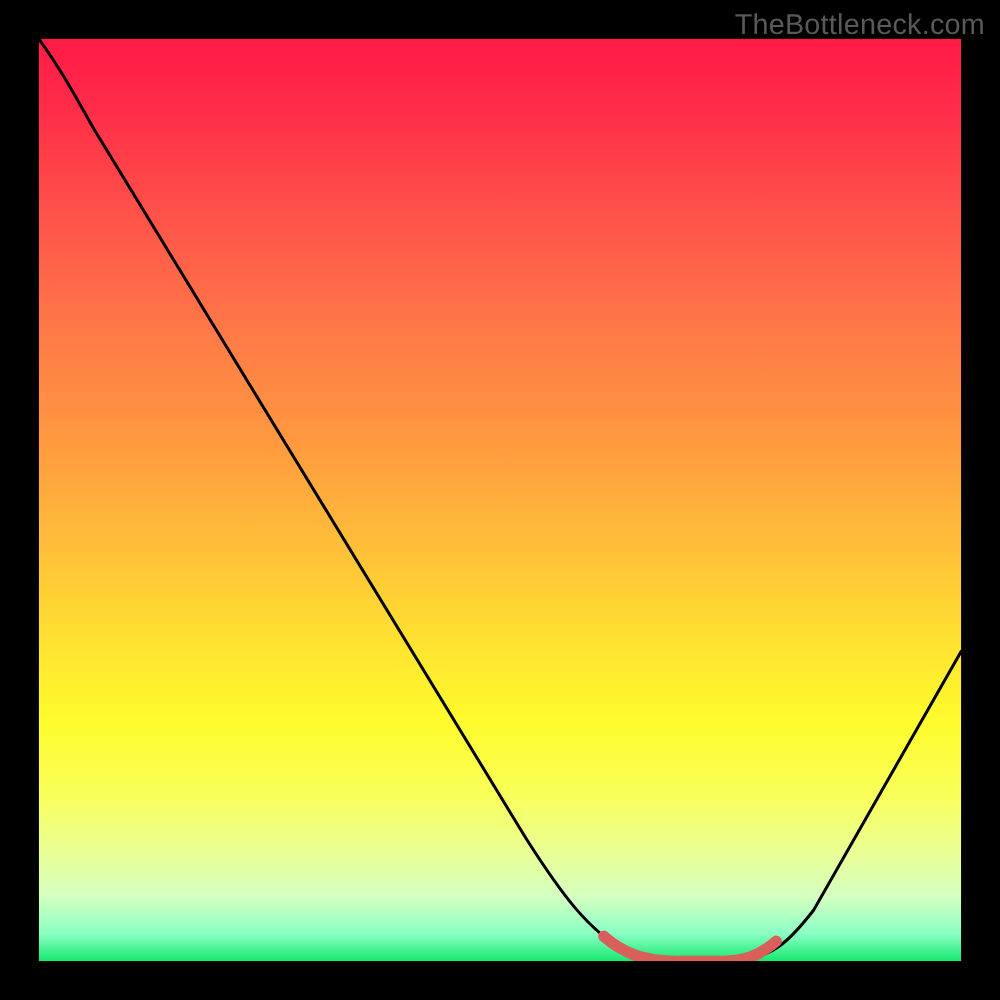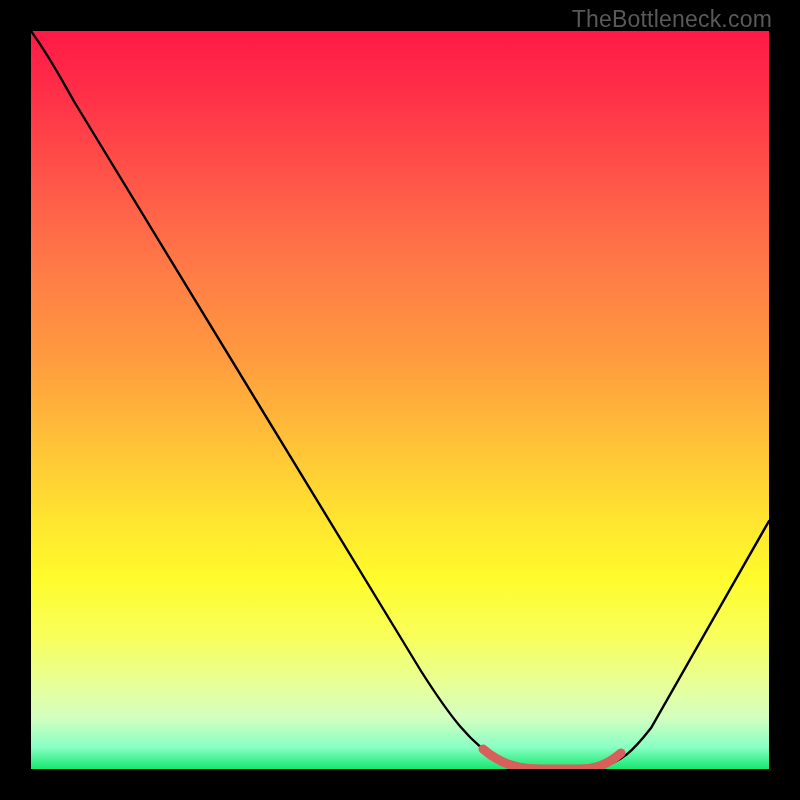--- a/index.html
+++ b/index.html
@@ -13,21 +13,21 @@
     #ff9a3f 44%,
     #ffc238 56%,
     #ffe430 66%,
     #fffb2c 74%,
     #f8ff5a 82%,
     #eaff93 88%,
     #d4ffc0 93%,
     #8affc4 97%,
     #17e870 100%)}
   svg.curve{position:absolute;inset:0}
-  .watermark{position:absolute;top:6px;right:28px;color:#58595b;font-size:23px;font-weight:500;letter-spacing:0.2px}
+  .watermark{position:absolute;top:6px;right:12px;color:#58595b;font-size:23px;font-weight:500;letter-spacing:0.2px}
 </style>
 </head>
 <body>
 
 <div class="frame">
   <div class="plot">
     <div class="grad"></div>
     <svg class="curve" viewBox="0 0 738 738" preserveAspectRatio="none">
       <path fill="none" stroke="#000" stroke-width="2.4" stroke-linecap="round" d="M 0 0
                C 20 28, 28 44, 44 72

